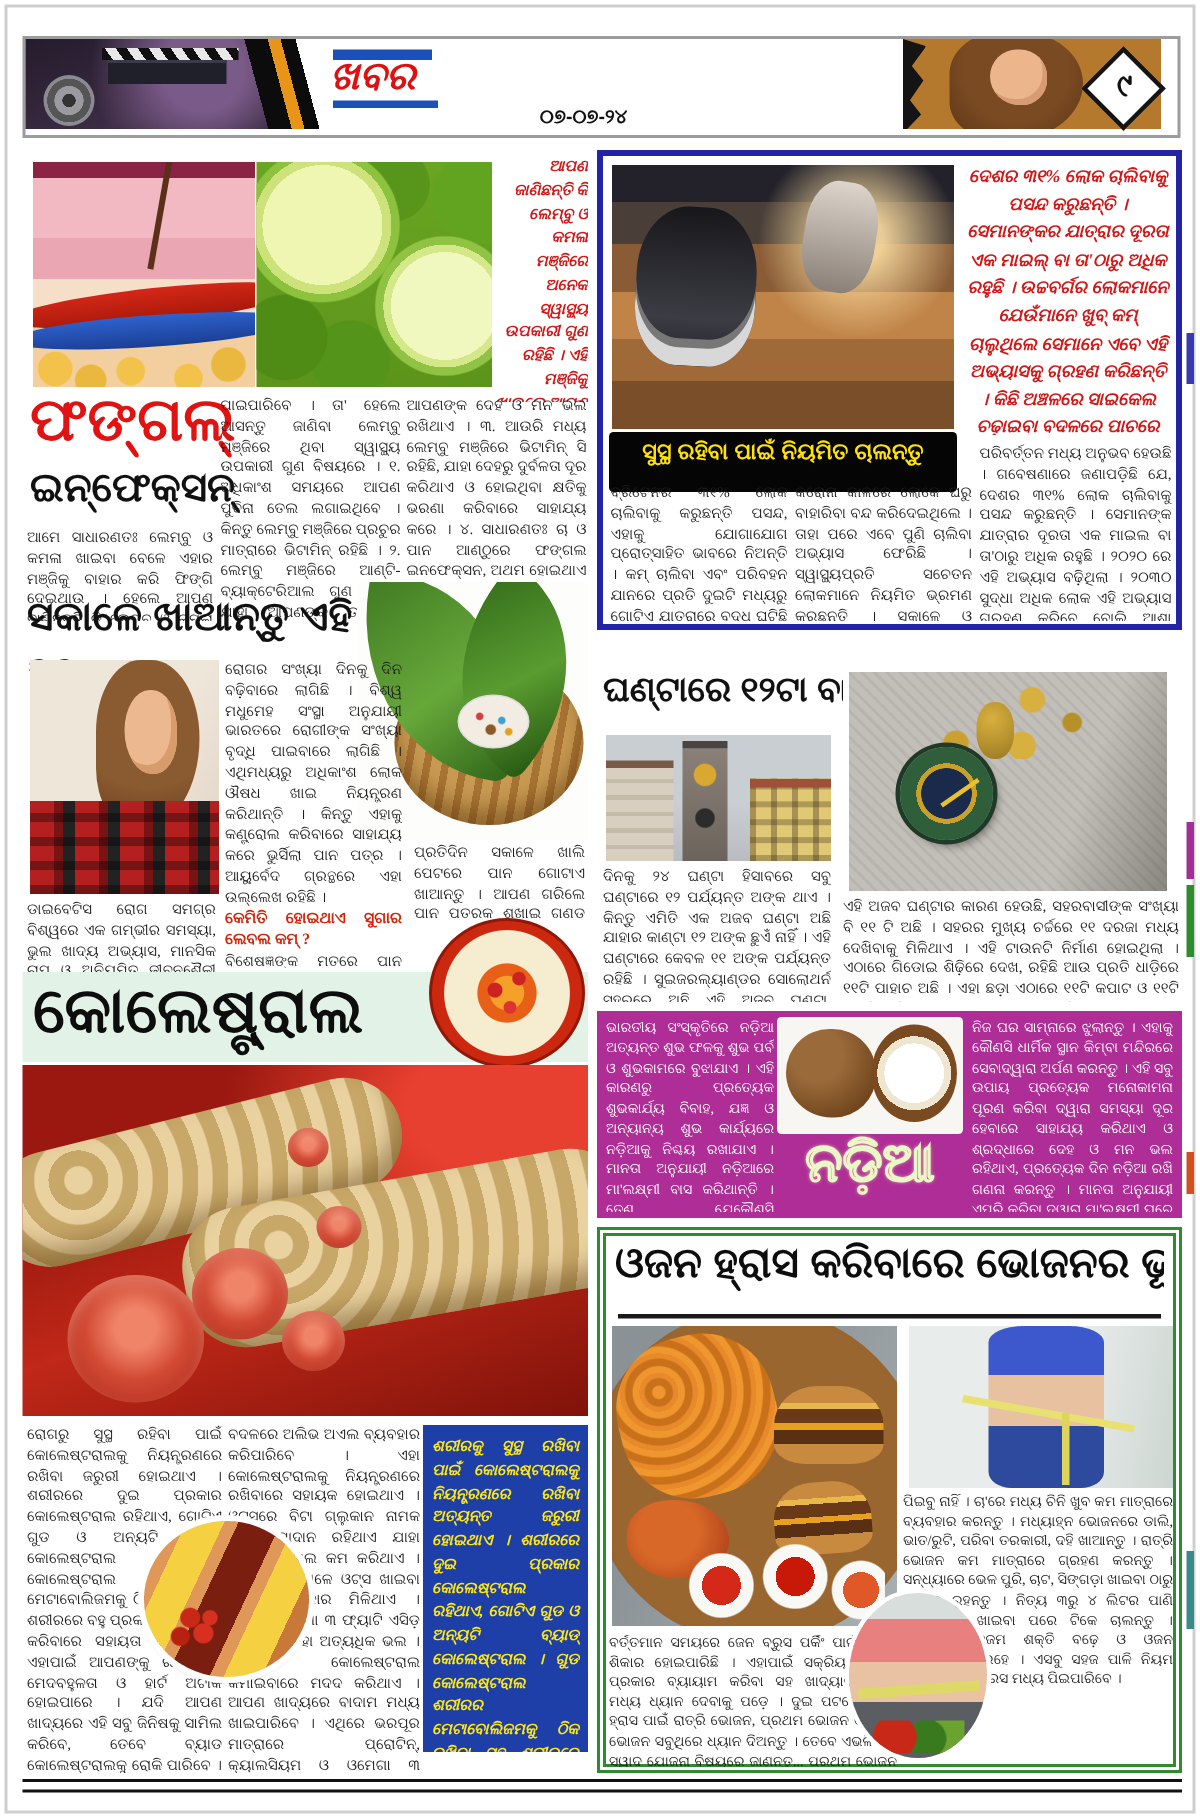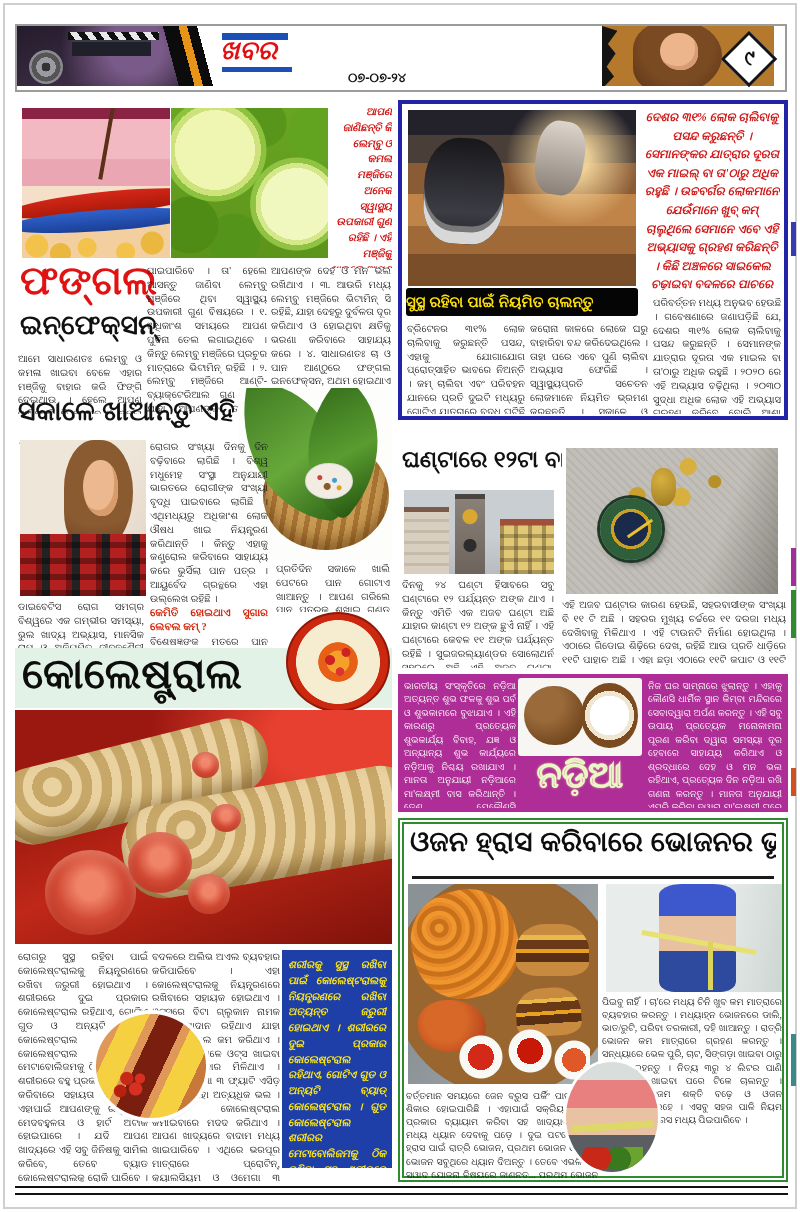--- a/index.html
+++ b/index.html
@@ -24,21 +24,21 @@
     box-shadow:inset 0 2px 0 #3a3a48;}
   .img-film .reel{position:absolute;left:6%;bottom:4%;width:34px;height:34px;border-radius:50%;
     background:radial-gradient(circle at 50% 50%,#333 0 18%,#9a9aa0 19% 40%,#555 41% 60%,#8a8a90 61% 100%);}
   .img-film::after{content:"";position:absolute;right:0;top:0;width:28%;height:100%;
     background:linear-gradient(75deg,transparent 28%,#0c0c0c 28% 50%,#e89418 50% 62%,#0c0c0c 62% 76%,#ffffff 76%);}
   .logo-bar{position:absolute;background:#1a50b8;}
   .logo-word{position:absolute;left:220px;top:36px;width:86px;height:32px;font-size:26px;font-weight:bold;
     color:#e01010;font-style:italic;line-height:1.1;white-space:nowrap;overflow:hidden;}
   .section-title{position:absolute;left:306px;top:27px;width:180px;height:44px;font-size:35px;font-weight:bold;
     color:#0e0e0e;text-align:center;white-space:nowrap;overflow:hidden;}
-  .date-line{position:absolute;left:312px;top:70px;width:130px;font-size:13px;font-weight:bold;color:#111;text-align:center;}
+  .date-line{position:absolute;left:324px;top:70px;width:130px;font-size:13px;font-weight:bold;color:#111;text-align:center;}
   .img-headerwoman{left:602px;top:26px;width:172px;height:60px;background:#b5792e;}
   .img-headerwoman .jag{position:absolute;left:0;top:0;width:9%;height:100%;background:#141414;
     clip-path:polygon(0 0,100% 8%,38% 30%,88% 46%,30% 68%,78% 84%,18% 100%,0 100%);}
   .img-headerwoman .hair{position:absolute;left:18%;top:-8%;width:52%;height:120%;border-radius:45% 55% 60% 40%;
     background:radial-gradient(circle at 50% 35%,#7a4a22 0 55%,#5a3416 100%);}
   .img-headerwoman .face{position:absolute;left:34%;top:12%;width:22%;height:62%;border-radius:50% 50% 46% 54%;
     background:#ecb58c;box-shadow:inset -3px -4px 0 #d89c74;}
   .diamond{position:absolute;left:729px;top:39px;width:34px;height:34px;background:#fff;border:3px solid #141414;
     transform:rotate(45deg);}
   .diamond span{position:absolute;left:0;top:4px;width:100%;text-align:center;transform:rotate(-45deg);
@@ -188,22 +188,22 @@
     background:linear-gradient(#d8dedc 0 16%,#e88080 16% 42%,#e8c2a2 42% 66%,#5a5e62 66% 100%);}
   .img-waistcircle::before{content:"";position:absolute;left:6%;top:55%;width:88%;height:6%;
     background:#ded868;transform:rotate(-4deg);}
   .img-waistcircle::after{content:"";position:absolute;bottom:3%;left:16%;width:68%;height:20%;
     background:
      radial-gradient(circle at 25% 50%,#c82818 0 30%,transparent 31%),
      radial-gradient(circle at 60% 55%,#3a7a1e 0 32%,transparent 33%),
      radial-gradient(circle at 86% 45%,#6aa32e 0 26%,transparent 27%);}
   
   .blue-box-frame{position:absolute;left:398px;top:100px;width:390px;height:320px;border:4px solid #2323a8;background:#fff;box-sizing:border-box;}
-  .walk-bar{position:absolute;left:406px;top:288px;width:232px;height:28px;background:#050505;border-radius:3px;
-    color:#ffe20a;font-weight:bold;font-size:15px;text-align:left;line-height:28px;white-space:nowrap;overflow:hidden;}
+  .walk-bar{position:absolute;left:406px;top:288px;width:232px;height:40px;background:#050505;border-radius:3px;
+    color:#ffe20a;font-weight:bold;font-size:15px;text-align:center;line-height:28px;white-space:nowrap;overflow:hidden;}
   .mint-band{position:absolute;left:15px;top:648px;width:377px;height:60px;background:#e2f2e6;}
   .chol-h{position:absolute;left:22px;top:650px;width:266px;height:56px;font-size:42px;font-weight:bold;color:#0d0d0d;
     white-space:nowrap;overflow:hidden;}
   .blue-note{position:absolute;left:282px;top:950px;width:110px;height:218px;background:#1e3fa8;
     box-sizing:border-box;padding:7px 6px;color:#ffe814;font-weight:bold;font-style:italic;
     font-size:10.5px;line-height:1.5;text-align:justify;overflow:hidden;font-family:"Liberation Serif",serif;}
   .nadia-box{position:absolute;left:398px;top:674px;width:390px;height:138px;background:#ae2d96;}
   .nadia-title{position:absolute;left:518px;top:754px;width:124px;height:56px;font-size:36px;font-weight:bold;
     color:#ec4899;-webkit-text-stroke:1px #eaf8c8;text-shadow:0 0 3px rgba(255,255,160,.8);
     text-align:center;white-space:nowrap;overflow:hidden;}

